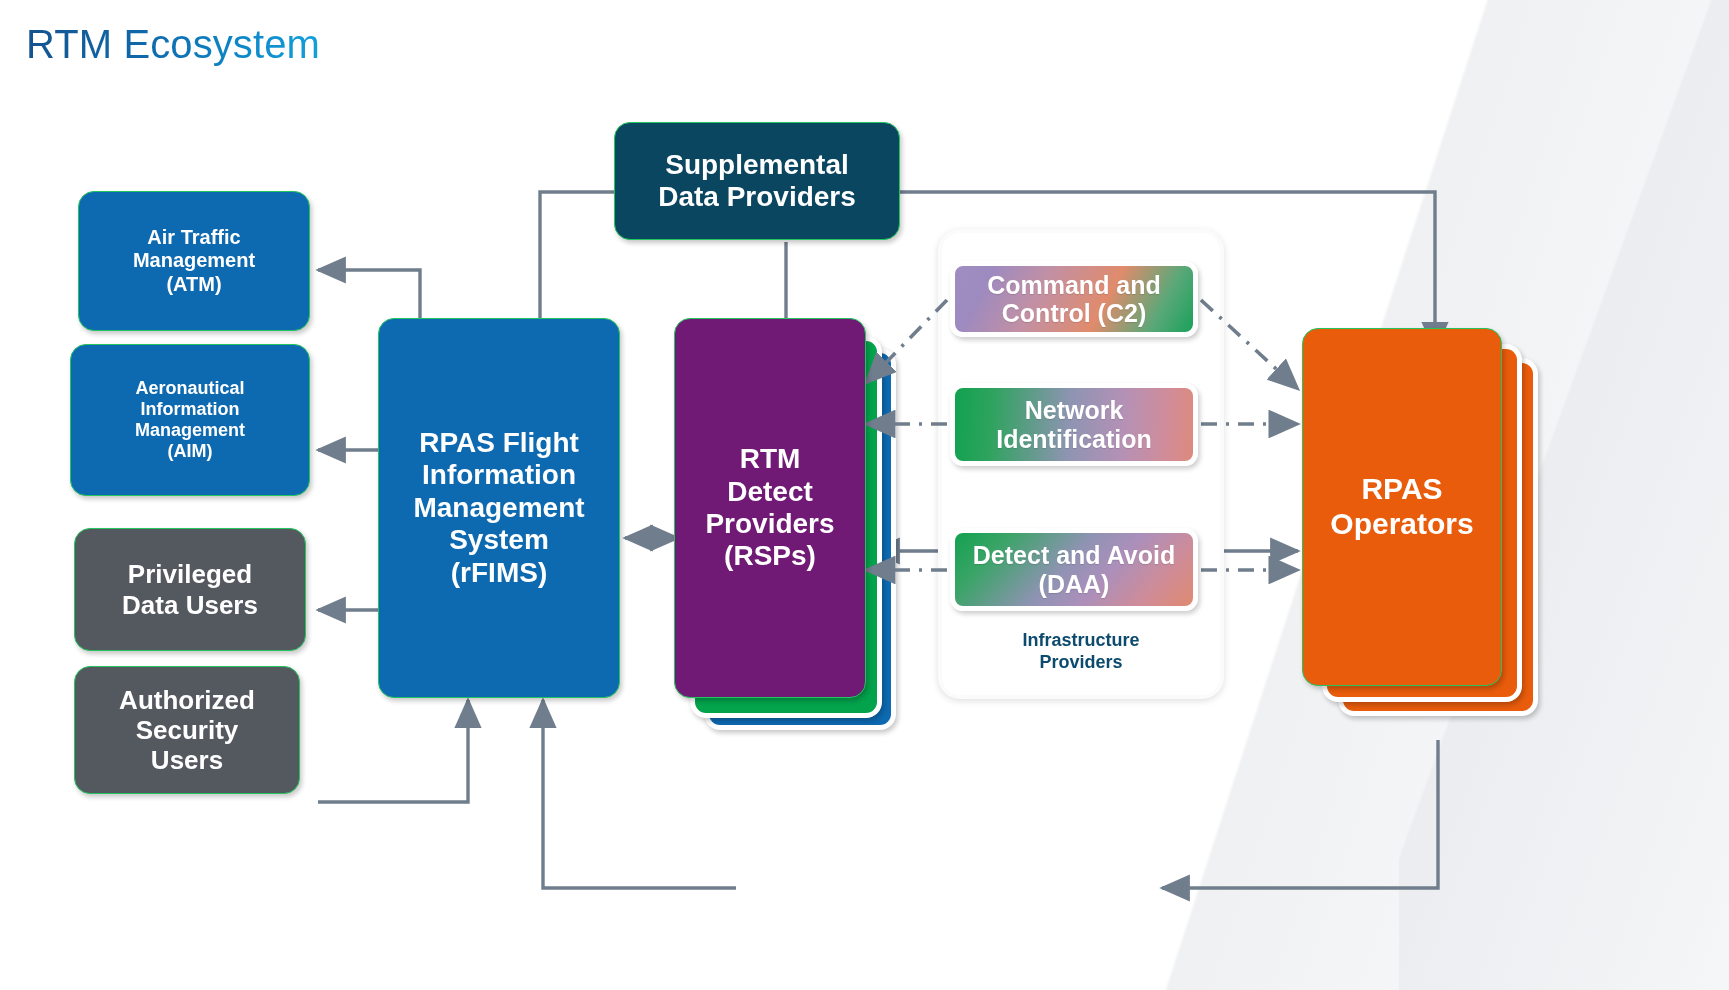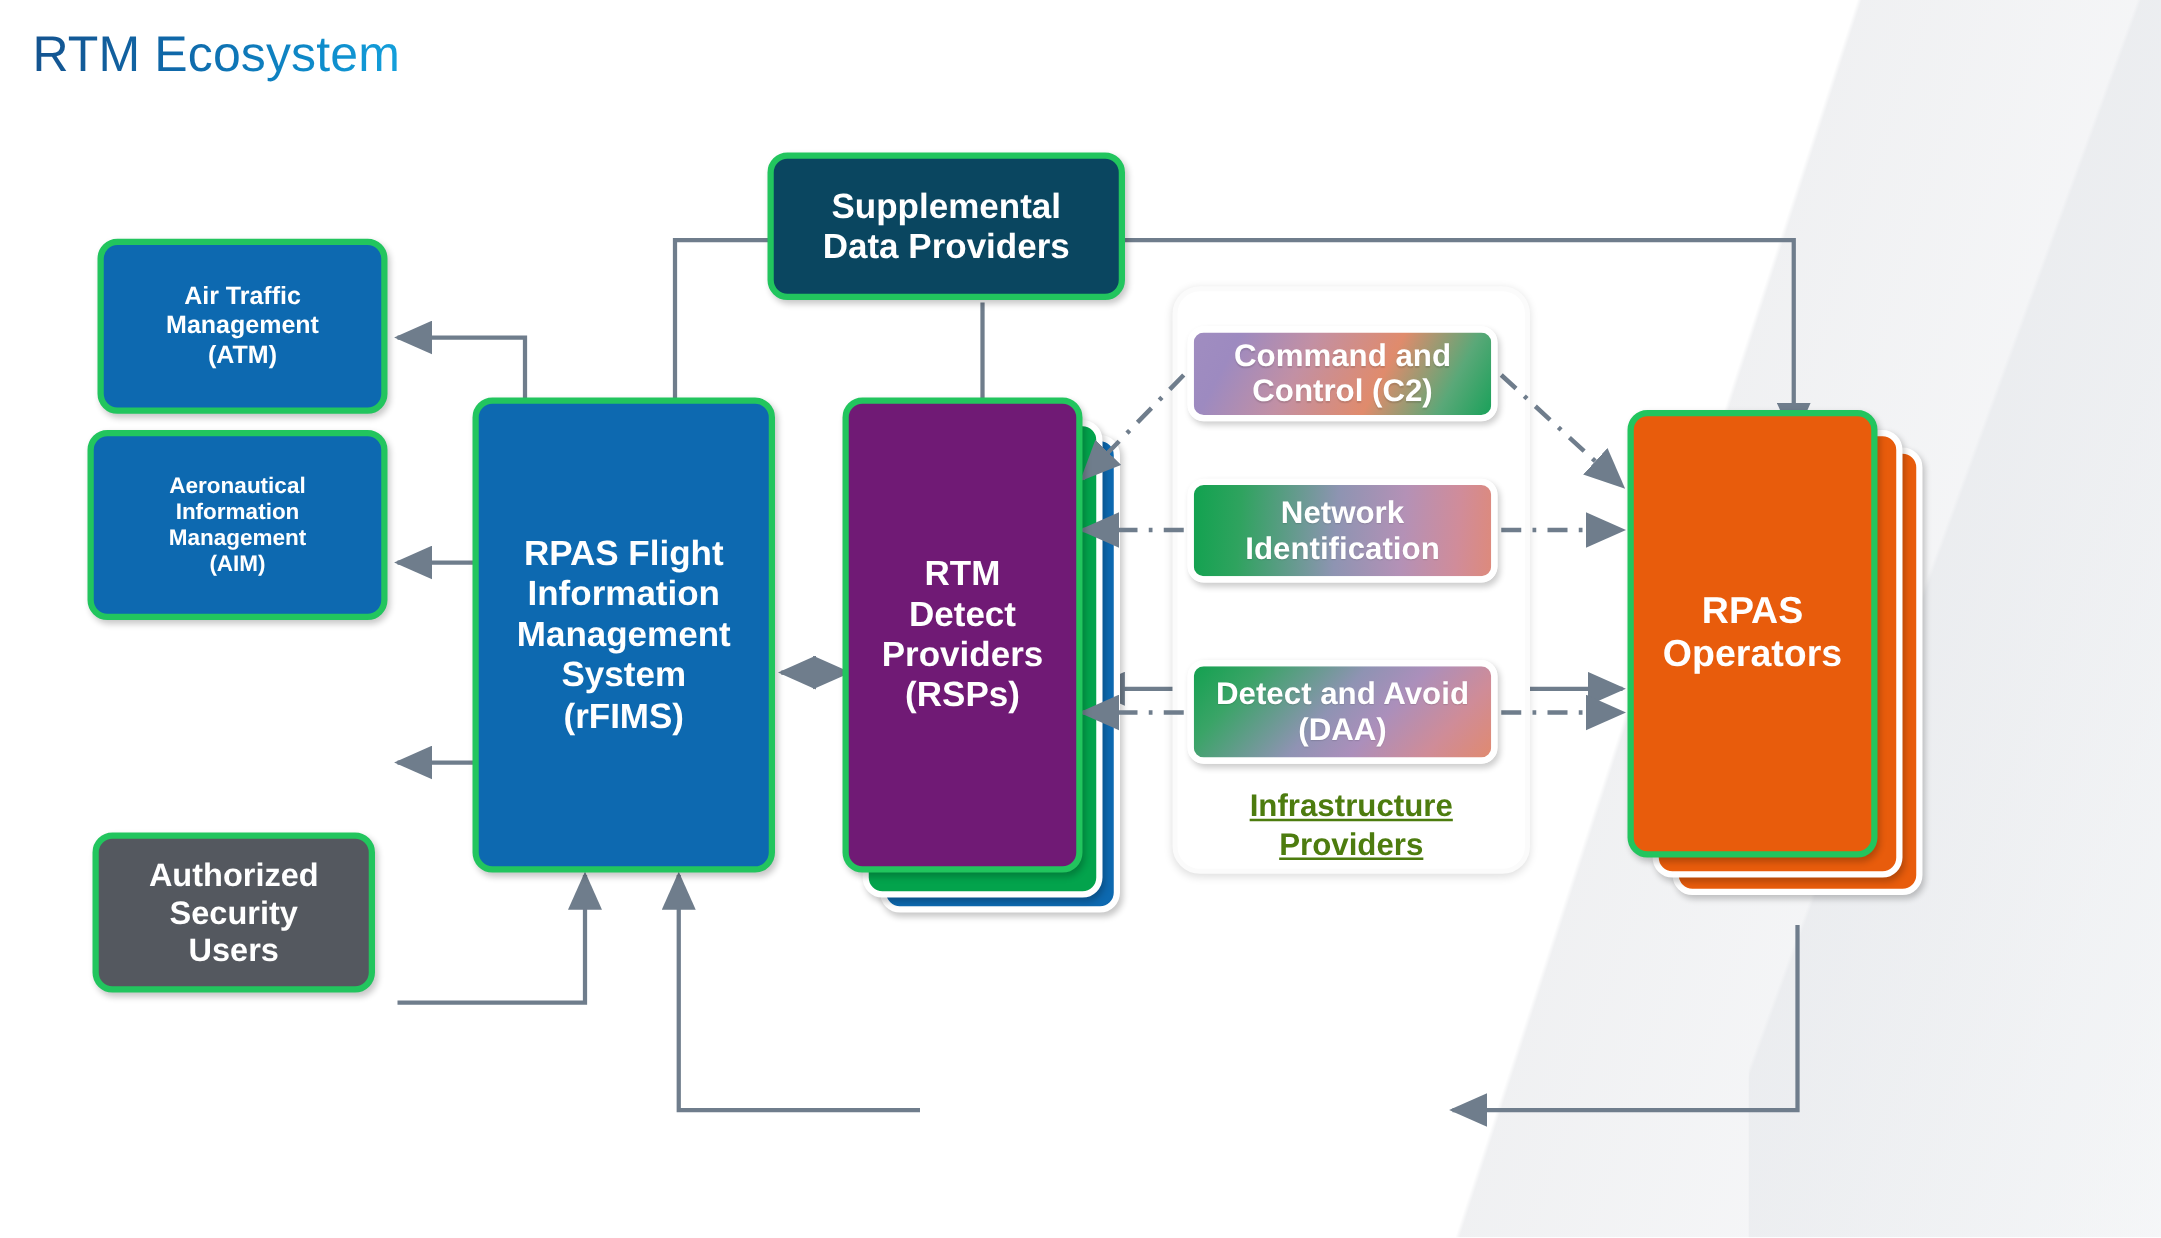--- a/index.html
+++ b/index.html
@@ -61,21 +61,21 @@
   .node {
     position: absolute;
     display: flex;
     align-items: center;
     justify-content: center;
     text-align: center;
     color: #ffffff;
     font-weight: bold;
     line-height: 1.16;
     border-radius: 16px;
-    border: 5px solid #22c55e;
+    border: 1px solid #22c55e;
     box-shadow: 2px 3px 5px rgba(0,0,0,0.22);
     z-index: 30;
     padding: 2px 6px;
   }
   .node span { display: block; width: 100%; }
 
   .blue   { background: #0d69b0; }
   .grey   { background: #54585f; }
   .navy   { background: #0a4660; }
   .green  { background: #701a75; }
@@ -100,27 +100,26 @@
     border-radius: 22px;
     border: 4px solid #fbfbfb;
     box-shadow: 0 2px 7px rgba(0,0,0,0.13);
     z-index: 25;
   }
   #infra-label {
     position: absolute;
     left: 938px; top: 630px;
     width: 286px;
     text-align: center;
-    color: #4d7c0f;
-    font-size: 25px;
+    color: #0c4a6e;
+    font-size: 18px;
     font-weight: bold;
     line-height: 1.22;
     text-shadow: 1px 1px 1px rgba(255,255,255,0.9);
     z-index: 40;
-    text-decoration: underline;
   }
   .infra-box {
     position: absolute;
     display: flex;
     align-items: center;
     justify-content: center;
     text-align: center;
     color: #ffffff;
     font-weight: bold;
     font-size: 25px;
@@ -206,20 +205,26 @@
 
   <div class="node blue" style="left:70px; top:344px; width:240px; height:152px; font-size:18px;">
     <span>
       <span>Aeronautical</span>
       <span>Information</span>
       <span>Management</span>
       <span>(AIM)</span>
     </span>
   </div>
 
+  <div class="node grey" style="left:74px; top:528px; width:232px; height:123px; font-size:26px;">
+    <span>
+      <span>Privileged</span>
+      <span>Data Users</span>
+    </span>
+  </div>
 
   <div class="node grey" style="left:74px; top:666px; width:226px; height:128px; font-size:26px;">
     <span>
       <span>Authorized</span>
       <span>Security</span>
       <span>Users</span>
     </span>
   </div>
 
   <div class="node blue" style="left:378px; top:318px; width:242px; height:380px; font-size:28px;">

